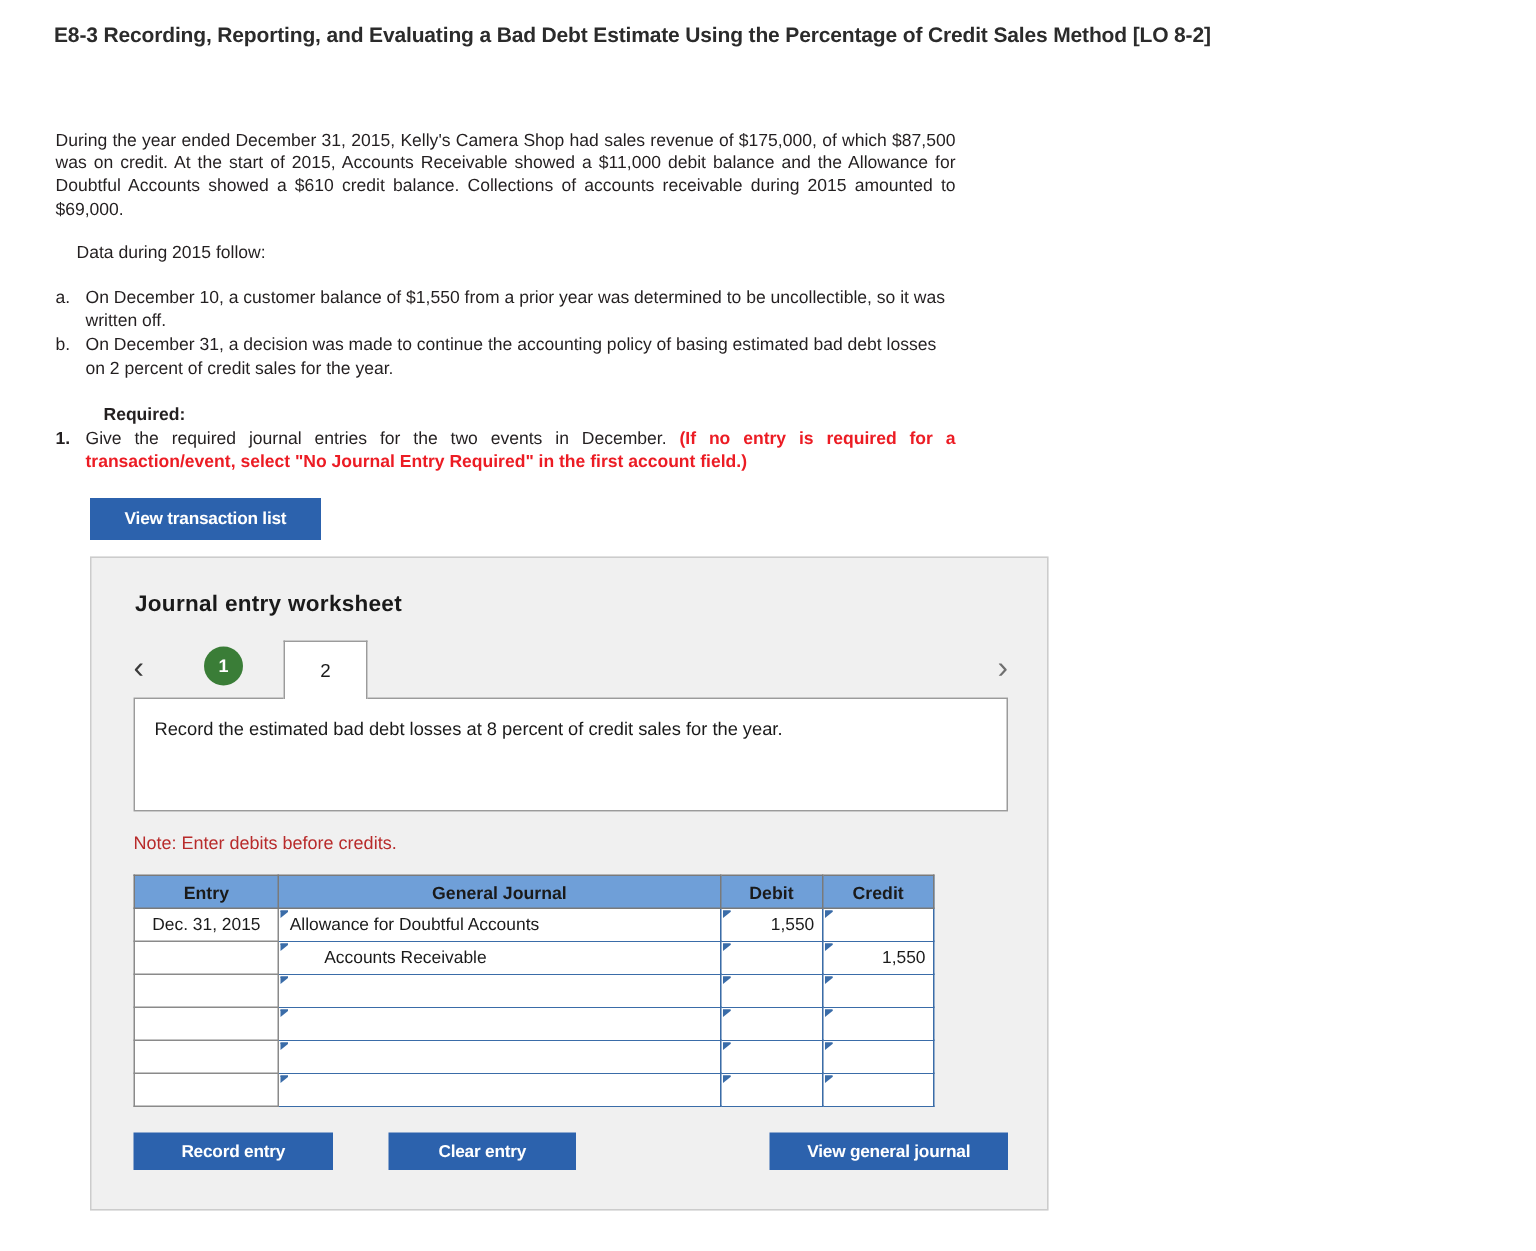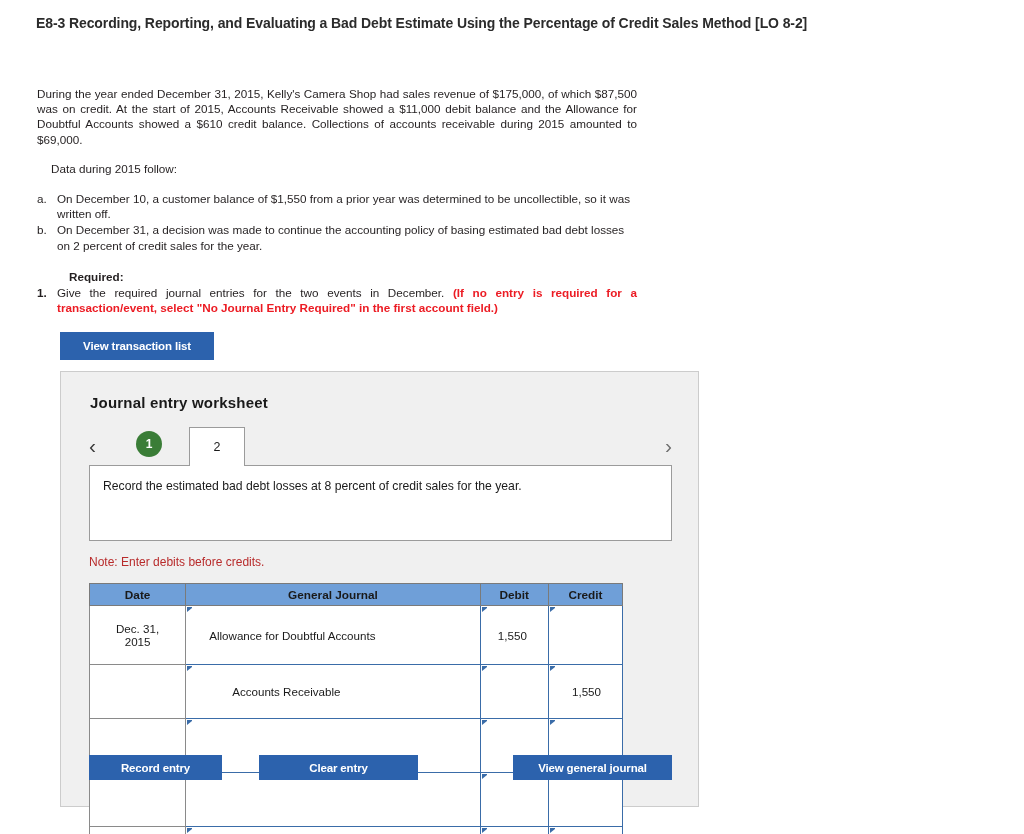--- a/index.html
+++ b/index.html
@@ -238,21 +238,21 @@
     height: 21px;
     font-size: 11.8px;
     font-weight: bold;
     color: #1a1a1a;
     text-align: center;
     padding: 0;
   }
   .journal-table td {
     border: 1px solid #8a8a8a;
     height: 21px;
-    padding: 16px;
+    padding: 0;
     background: #ffffff;
     vertical-align: middle;
   }
   .col-date   { width: 96px; }
   .col-gj     { width: 294px; }
   .col-debit  { width: 68px; }
   .col-credit { width: 74px; }
 
   .cell-date {
     font-size: 11.6px;
@@ -292,21 +292,21 @@
     position: absolute;
     left: 28px;
     top: 383px;
     width: 133px;
     height: 25px;
   }
   .btn-clear {
     position: absolute;
     left: 198px;
     top: 383px;
-    width: 159px;
+    width: 125px;
     height: 25px;
   }
   .btn-view-gj {
     position: absolute;
     left: 452px;
     top: 383px;
     width: 159px;
     height: 25px;
   }
 </style>
@@ -366,21 +366,21 @@
 
   <table class="journal-table">
     <colgroup>
       <col class="col-date">
         <col class="col-gj">
         <col class="col-debit">
         <col class="col-credit">
     </colgroup>
     <thead>
       <tr>
-        <th>Date</th>
+        <th>Entry</th>
         <th>General Journal</th>
         <th>Debit</th>
         <th>Credit</th>
       </tr>
     </thead>
     <tbody>
 
       <tr>
         <td class="cell-date">Dec. 31, 2015</td>
         <td class="cell-input">

